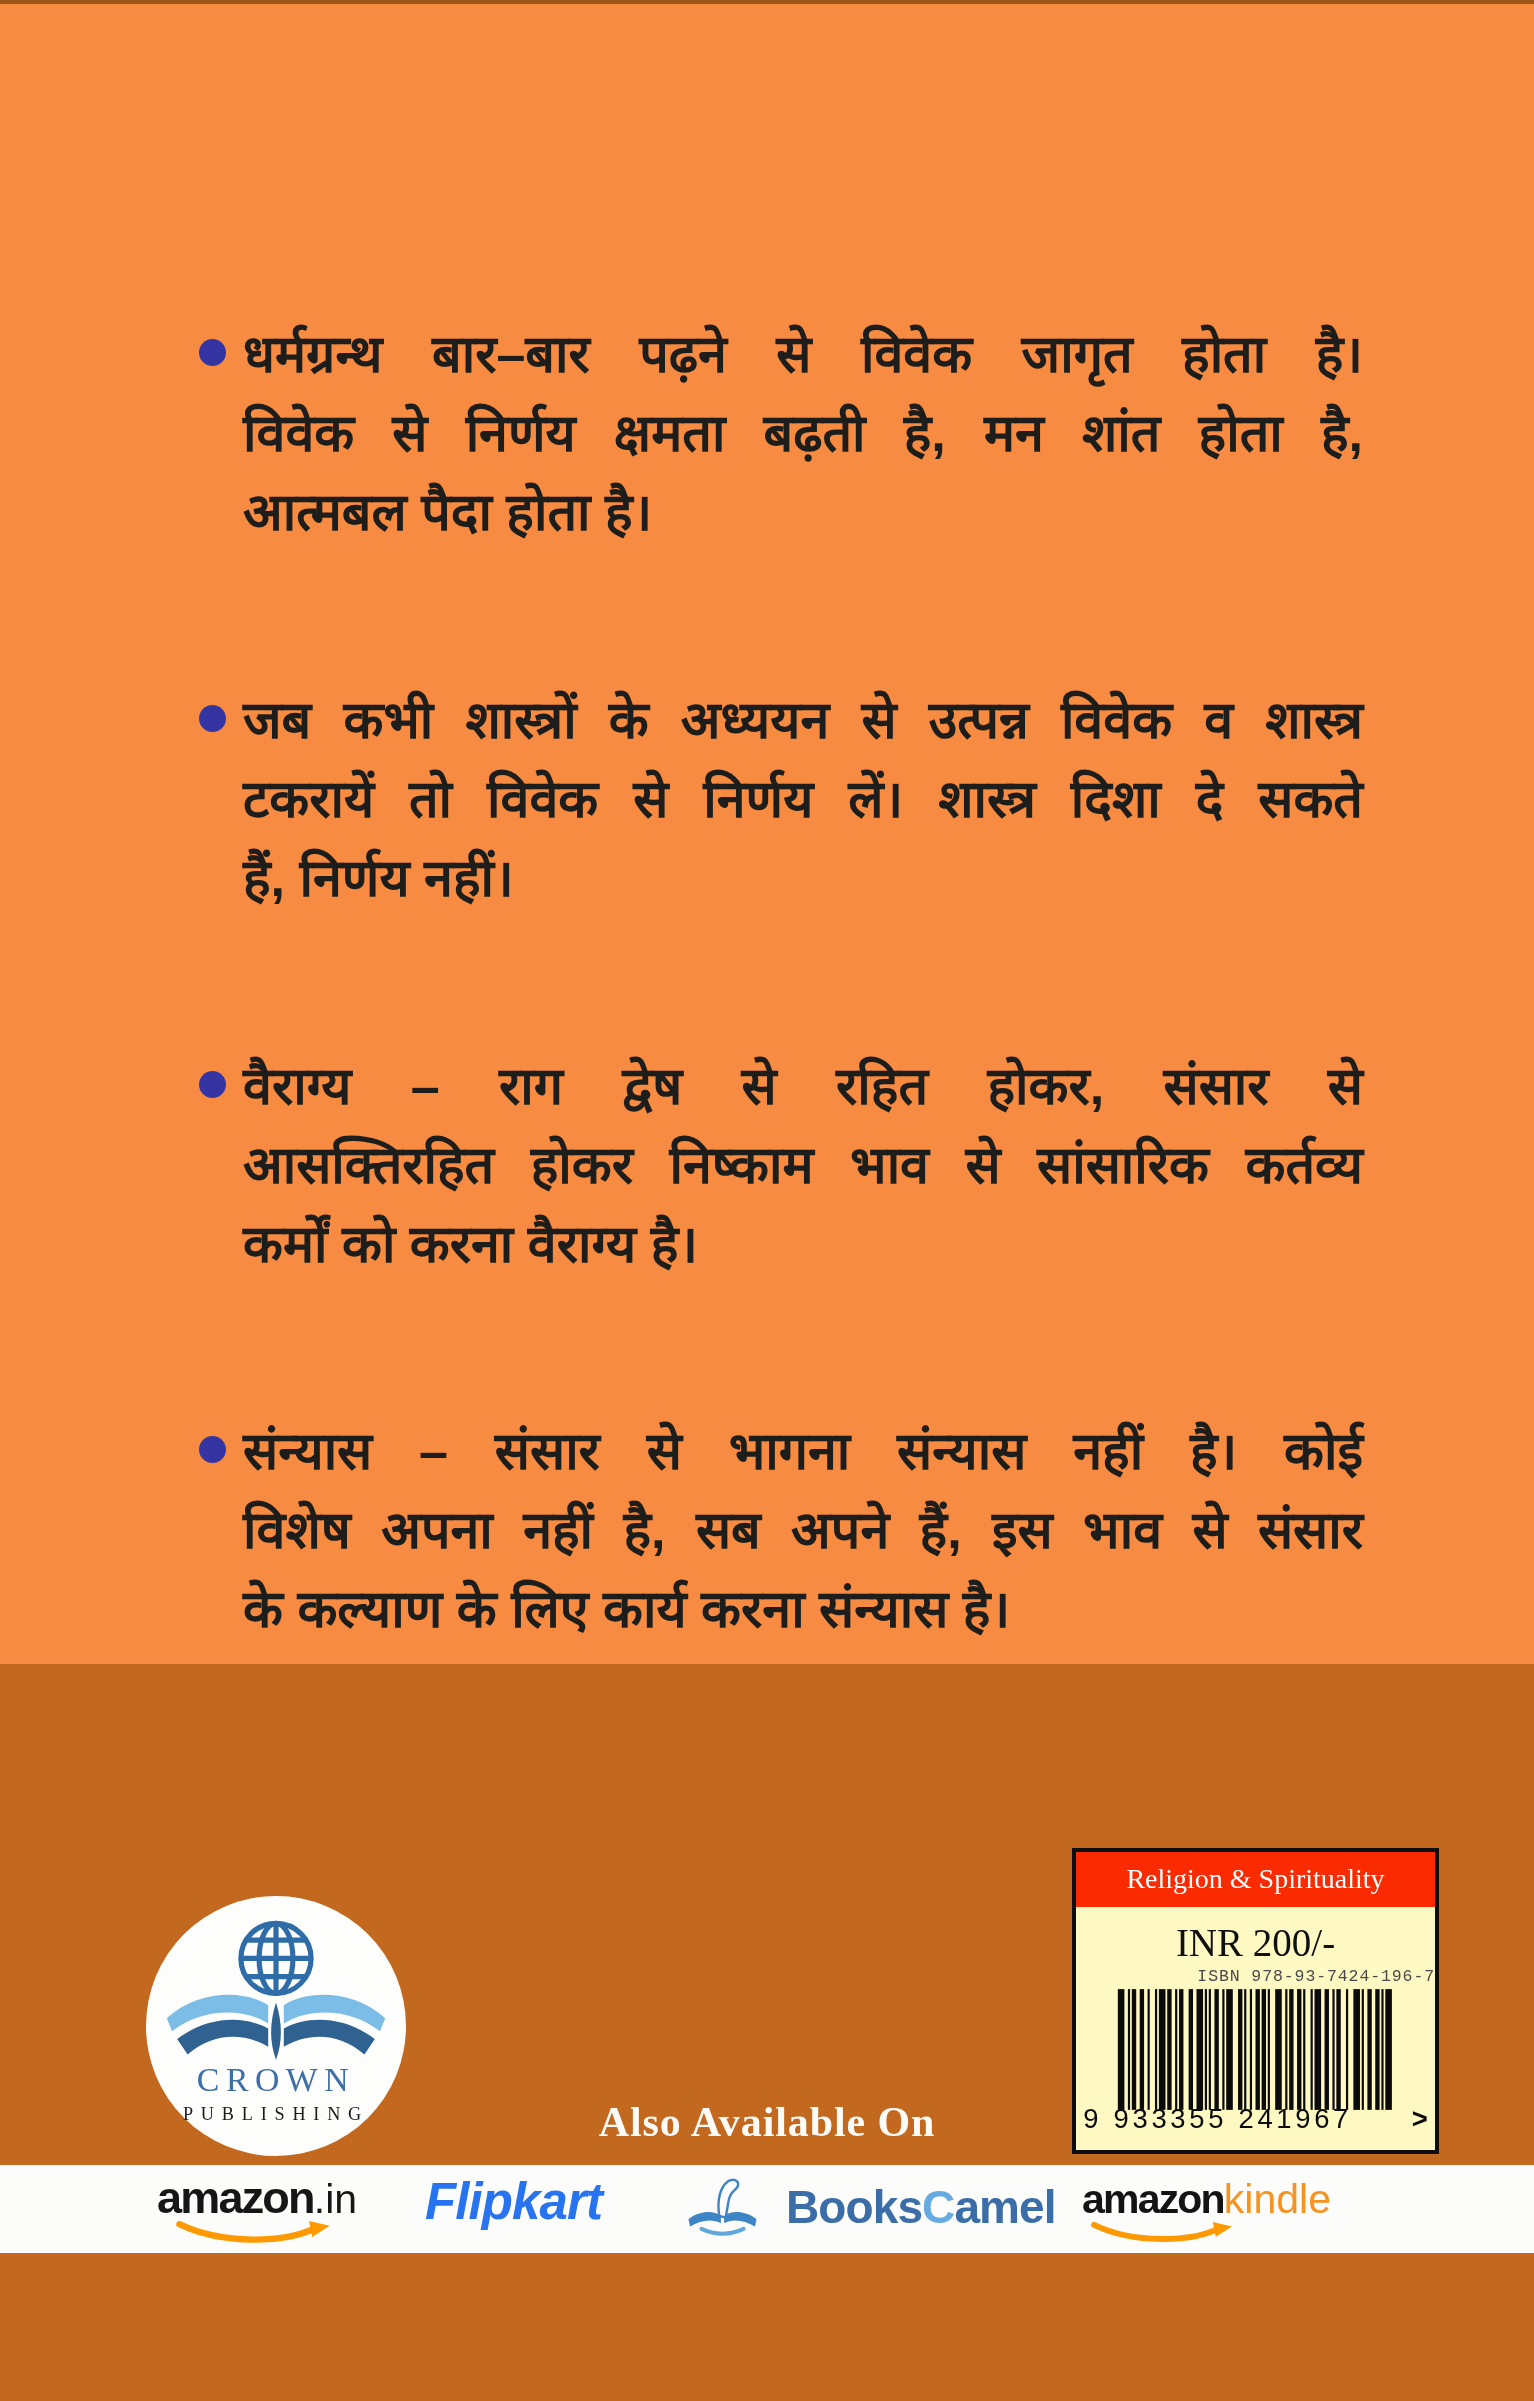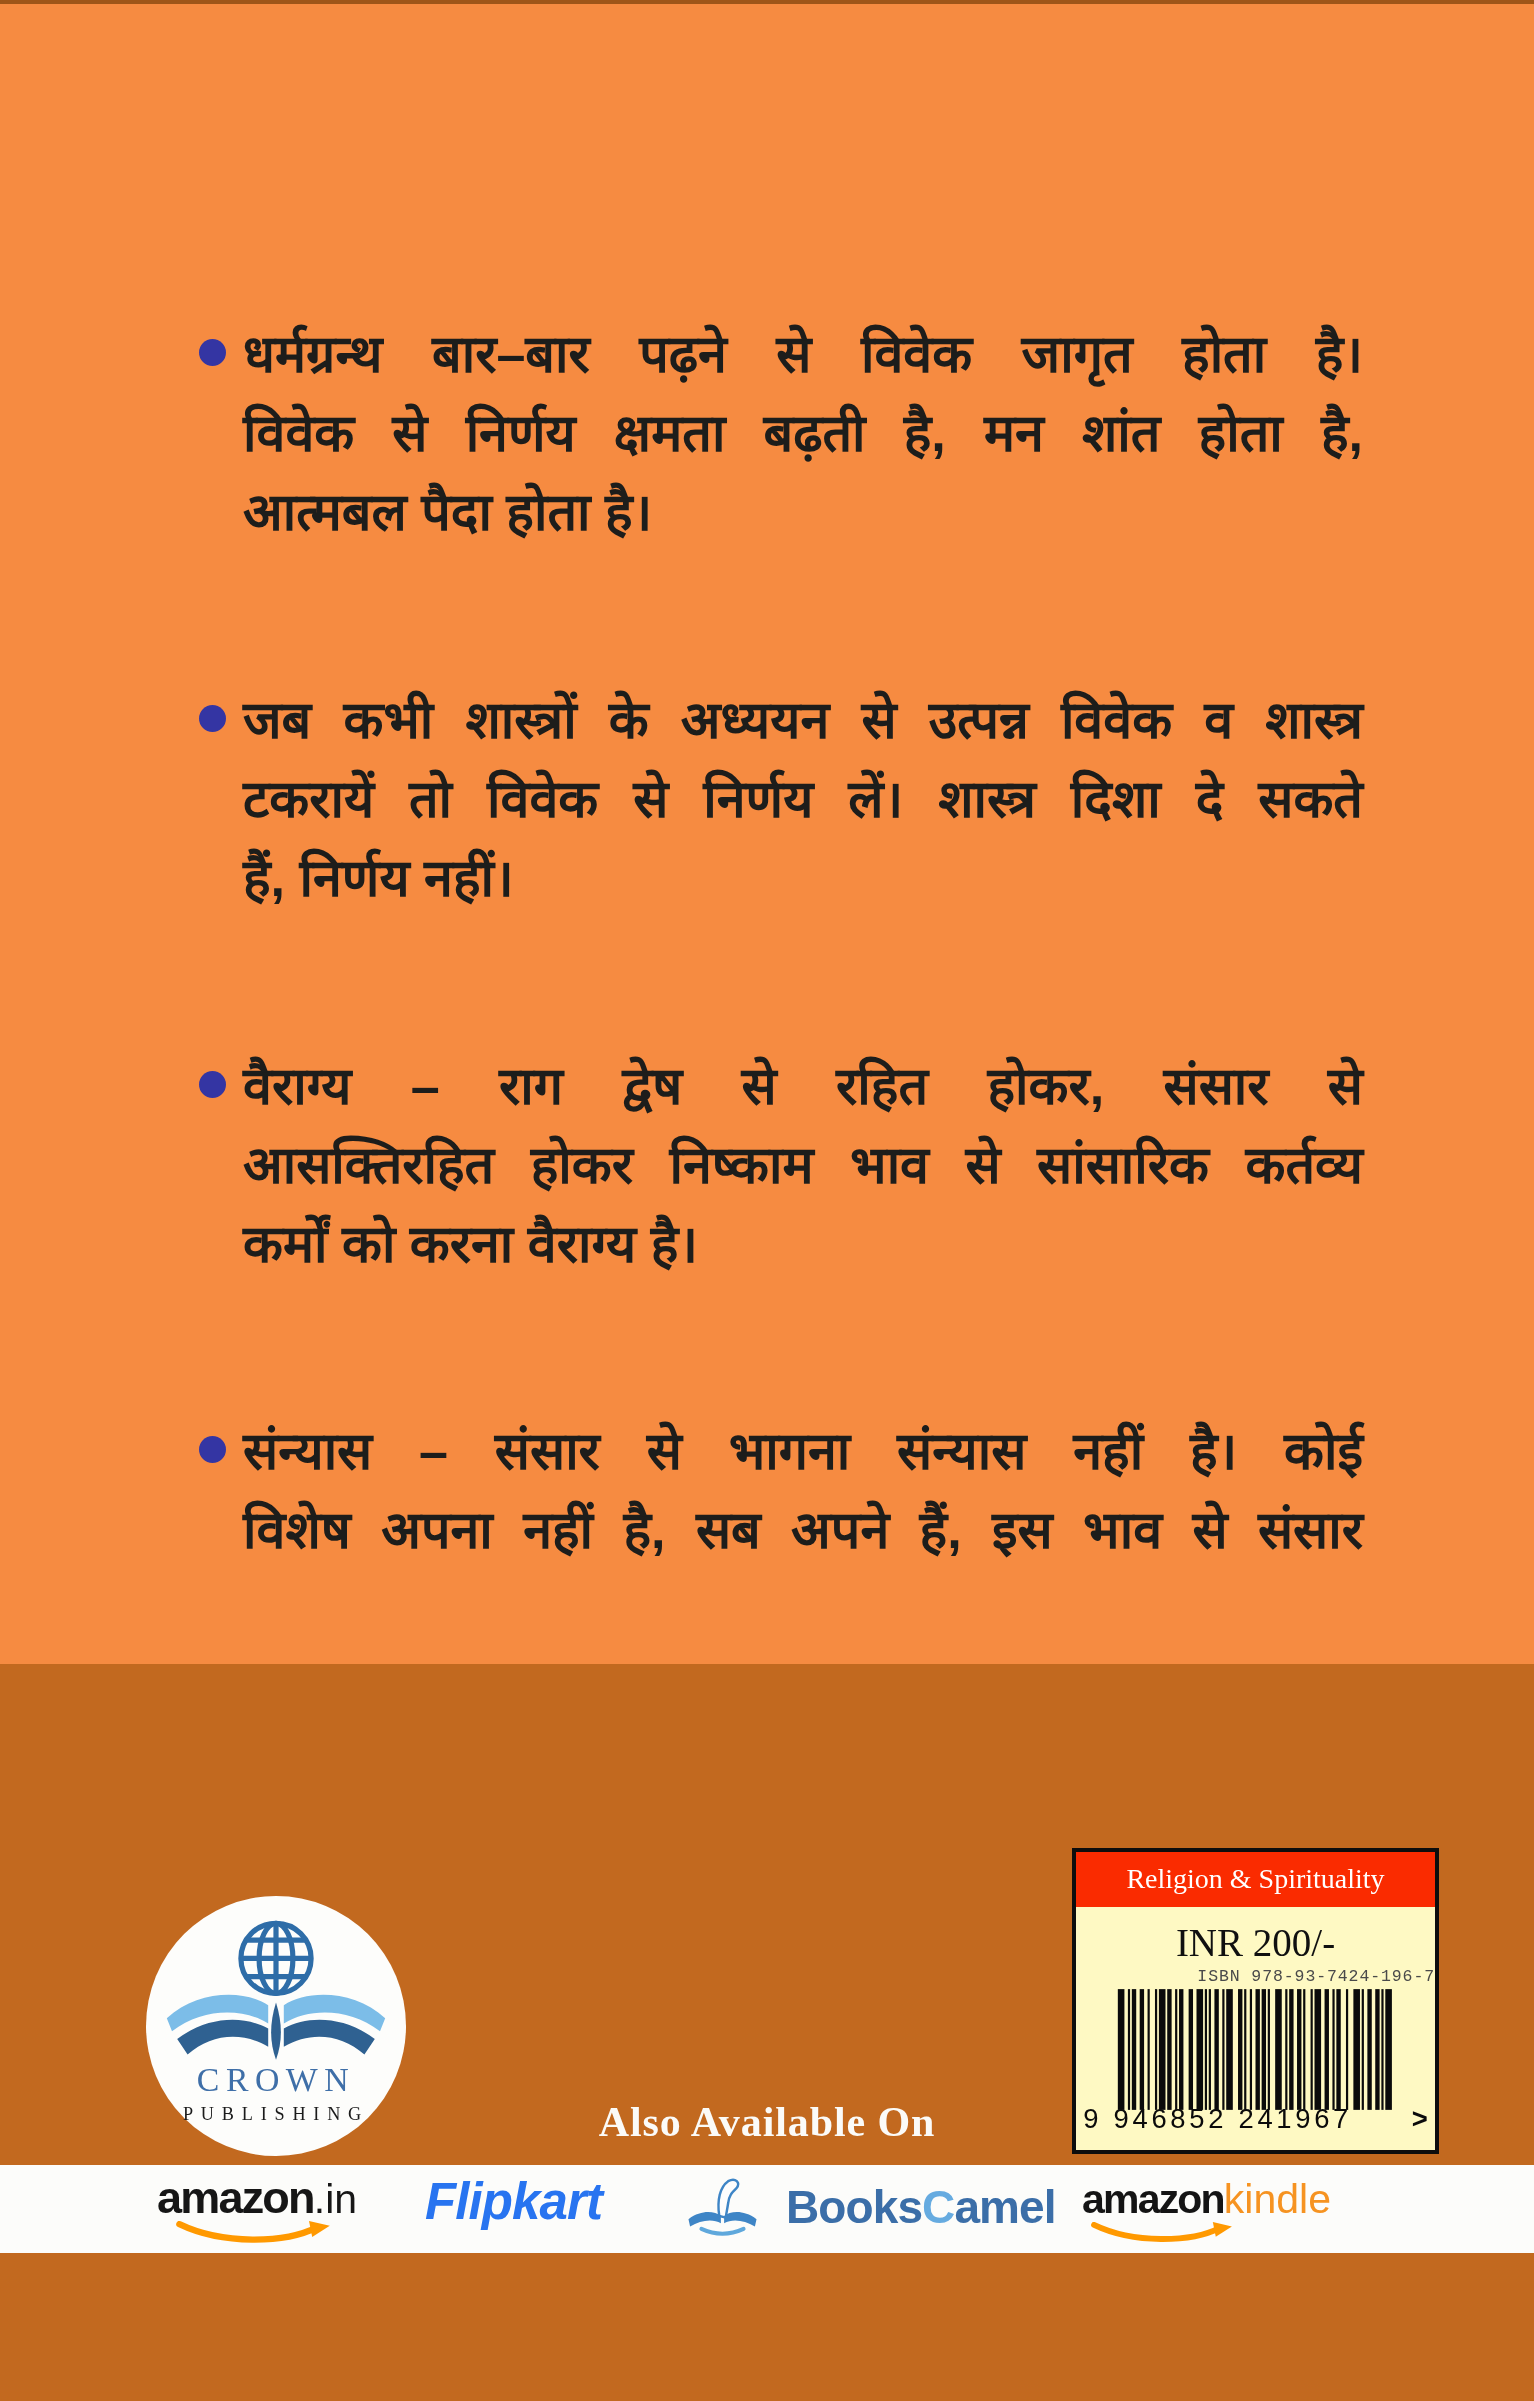--- a/index.html
+++ b/index.html
@@ -74,20 +74,21 @@
   <div class="bullet b3">
     <span class="dot"></span>
     <div class="bline j">वैराग्य – राग द्वेष से रहित होकर, संसार से</div>
     <div class="bline j">आसक्तिरहित होकर निष्काम भाव से सांसारिक कर्तव्य</div>
     <div class="bline l">कर्मों को करना वैराग्य है।</div>
   </div>
   <div class="bullet b4">
     <span class="dot"></span>
     <div class="bline j">संन्यास – संसार से भागना संन्यास नहीं है। कोई</div>
     <div class="bline j">विशेष अपना नहीं है, सब अपने हैं, इस भाव से संसार</div>
+    <div class="bline l">के कल्याण के लिए कार्य करना संन्यास है।</div>
   </div>
 
   <div class="bottom">
 
     <div class="crown">
       <svg viewBox="0 0 100 100">
         <g fill="none" stroke="#2E6DA8" stroke-width="2">
           <circle cx="50" cy="24" r="13.5"></circle>
           <ellipse cx="50" cy="24" rx="6.5" ry="13.5"></ellipse>
           <line x1="36.5" y1="24" x2="63.5" y2="24"></line>
@@ -145,21 +146,21 @@
           <rect x="240.89999999999992" y="0" width="4.8" height="132" fill="#0B0B0B"></rect>
           <rect x="251.39999999999992" y="0" width="2.4" height="132" fill="#0B0B0B"></rect>
           <rect x="259.49999999999994" y="0" width="7.199999999999999" height="132" fill="#0B0B0B"></rect>
           <rect x="268.59999999999997" y="0" width="2.4" height="132" fill="#0B0B0B"></rect>
           <rect x="274.79999999999995" y="0" width="4.8" height="132" fill="#0B0B0B"></rect>
           <rect x="283.4" y="0" width="4.8" height="132" fill="#0B0B0B"></rect>
           <rect x="290.09999999999997" y="0" width="2.4" height="132" fill="#0B0B0B"></rect>
           <rect x="294.4" y="0" width="7.199999999999999" height="132" fill="#0B0B0B"></rect>
         </svg>
       <div class="digits">
-        <span class="num">9 946852 241967</span>
+        <span class="num">9 933355 241967</span>
         <span class="arrow">&gt;</span>
       </div>
     </div>
 
     <div class="also">Also Available On</div>
 
     <div class="strip">
 
       <div class="lg-amazon">
         <span class="amz">amazon</span><span class="dom">.in</span>

